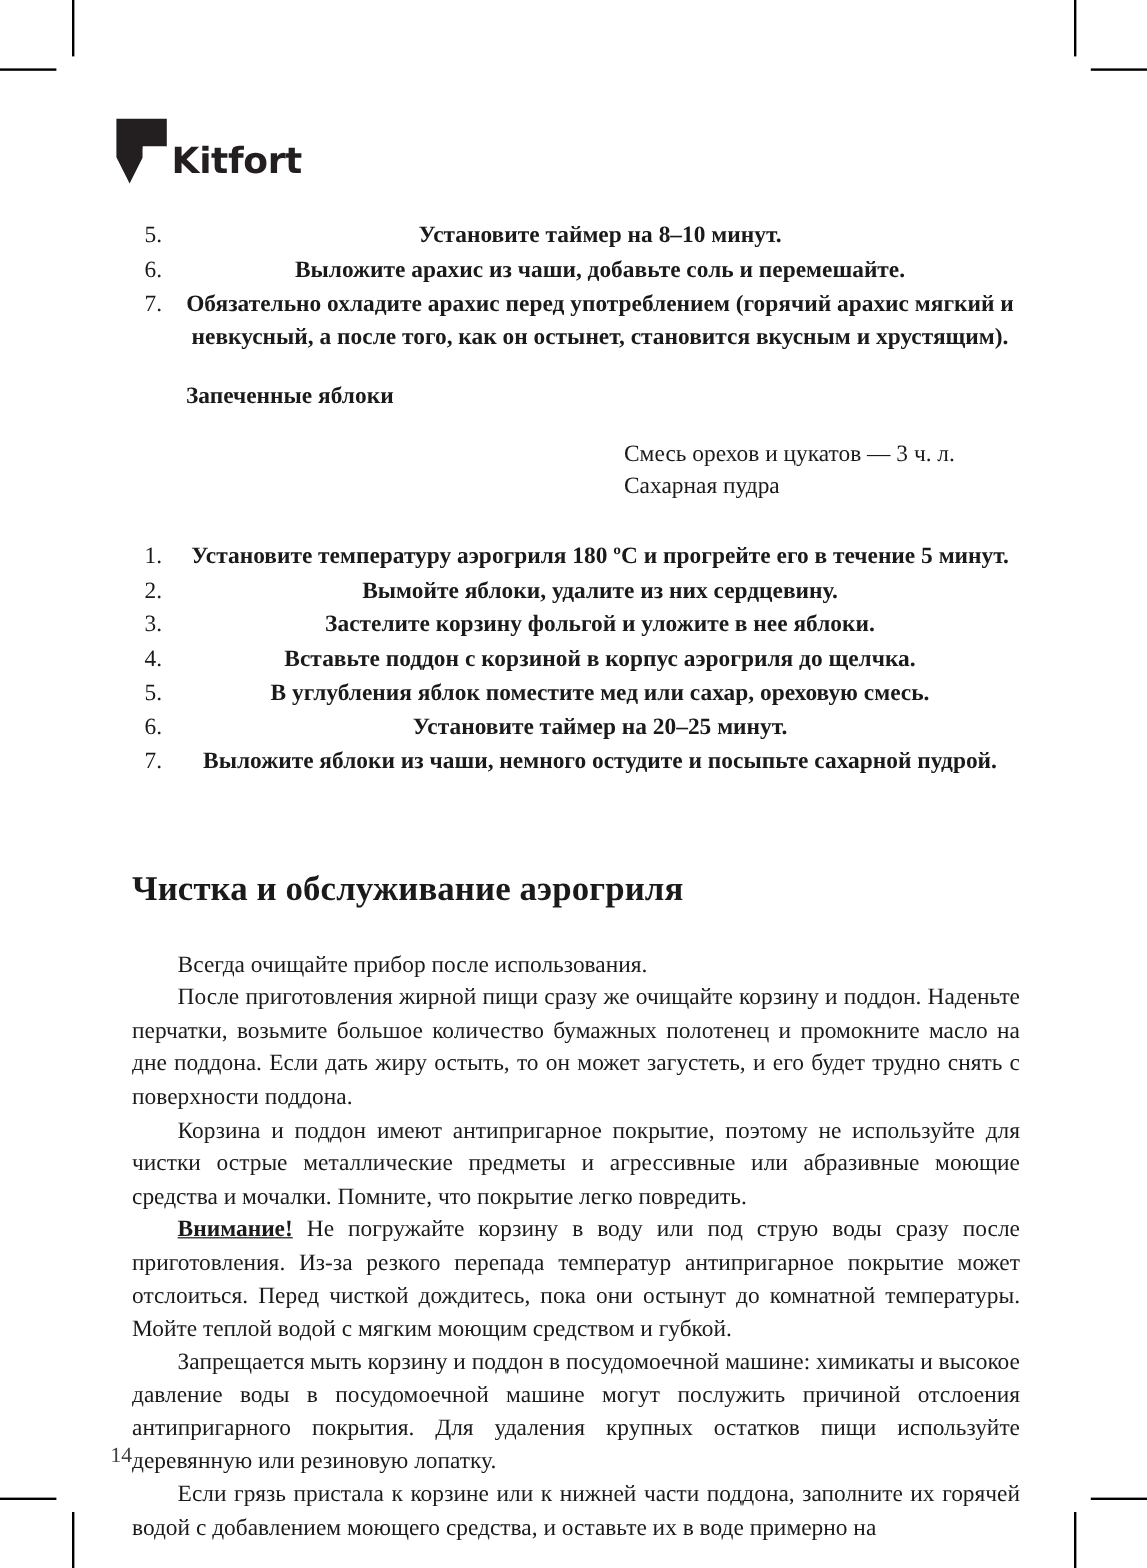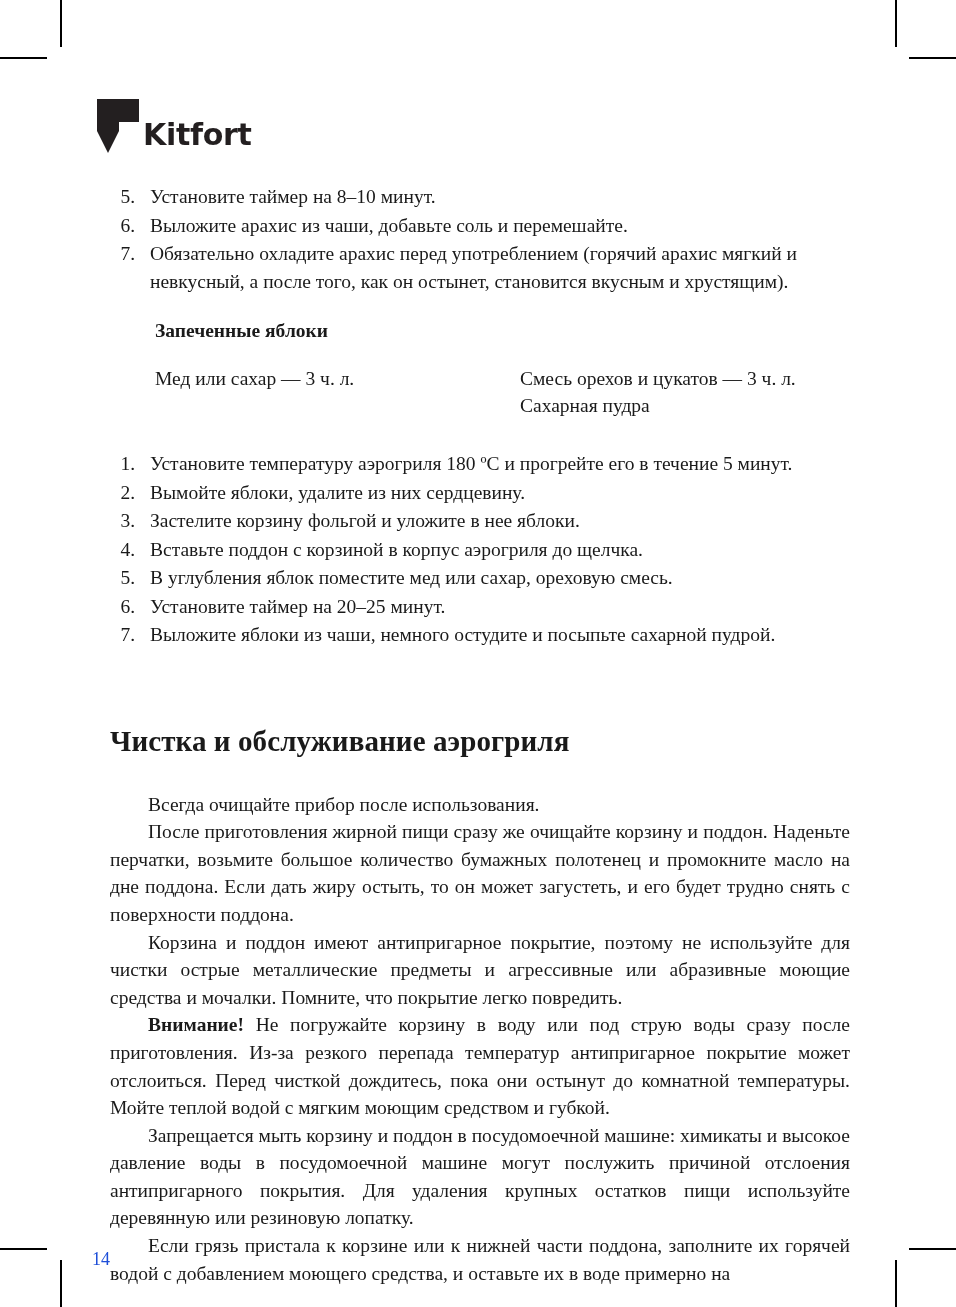--- a/index.html
+++ b/index.html
@@ -90,21 +90,22 @@
   }
   .olist li .num {
     width: 40px;
     flex: 0 0 40px;
     text-align: right;
     padding-right: 15px;
     box-sizing: border-box;
   }
   .olist li .txt {
     flex: 1 1 auto;
-    text-align: left;
+    text-align: center;
+    font-weight: bold;
   }
 
   .list-top { margin-bottom: 0; }
   .list-apples { margin-top: 0; }
 
   
   .recipe-title {
     font-size: 19.5px;
     font-weight: 700;
     margin: 22px 0 0 45px;
@@ -143,30 +144,31 @@
     margin: 0;
     font-size: 19.5px;
     line-height: 1.415;
     text-align: justify;
     text-indent: 38px;
     hyphens: auto;
     -webkit-hyphens: auto;
   }
   .body-copy p .lead {
     font-weight: 700;
+    text-decoration: underline;
   }
 
   
   .page-number {
     position: absolute;
     left: 92px;
-    top: 1250px;
+    top: 1203px;
     font-size: 18px;
     line-height: 1;
-    color: #1d4ed8;
+    color: #404040;
   }
 </style>
 </head>
 <body>
 
 <div class="crop-mark crop-v cm-tl-v"></div>
 <div class="crop-mark crop-h cm-tl-h"></div>
 <div class="crop-mark crop-v cm-tr-v"></div>
 <div class="crop-mark crop-h cm-tr-h"></div>
 <div class="crop-mark crop-v cm-bl-v"></div>
@@ -199,21 +201,20 @@
       <li>
         <span class="num">7.</span>
         <span class="txt">Обязательно охладите арахис перед употреблением (горячий арахис мягкий и невкусный, а после того, как он остынет, становится вкусным и хрустящим).</span>
       </li>
     </ul>
 
     <div class="recipe-title">Запеченные яблоки</div>
 
     <div class="ingredients">
       <div class="ing-col left">
-        <div>Мед или сахар — 3 ч. л.</div>
       </div>
       <div class="ing-col right">
         <div>Смесь орехов и цукатов — 3 ч. л.</div>
         <div>Сахарная пудра</div>
       </div>
     </div>
 
     <div class="gap-before-steps"></div>
 
     <ul class="olist list-apples">

